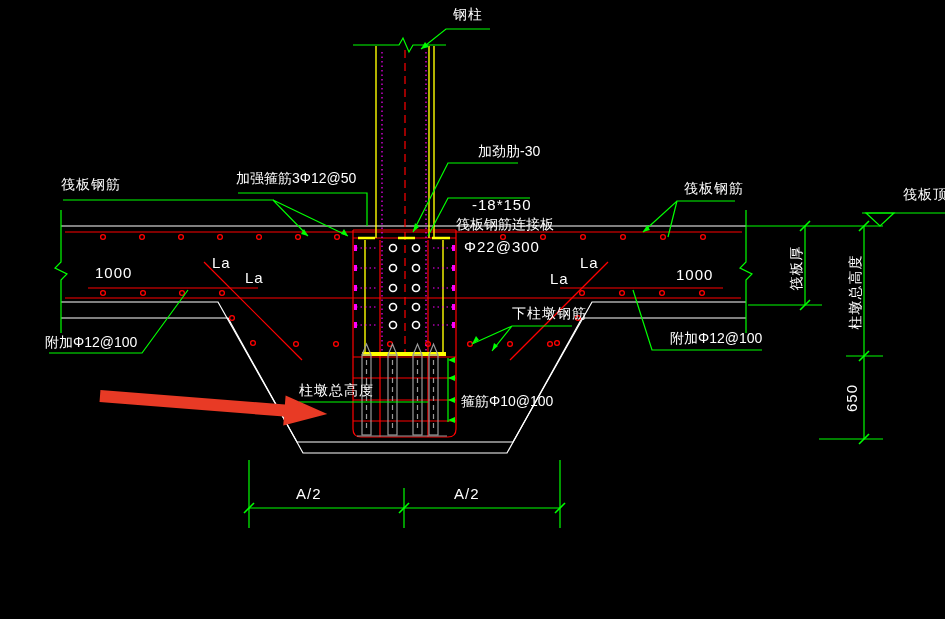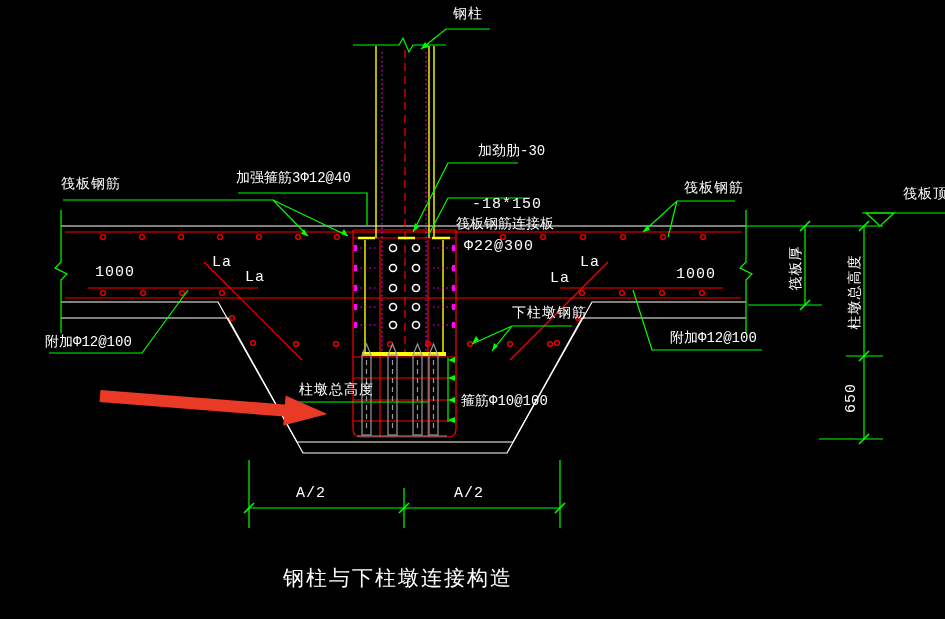--- a/index.html
+++ b/index.html
@@ -1,17 +1,17 @@
 <!DOCTYPE html>
 <html><head>
 <meta charset="utf-8">
 <style>
   html,body{margin:0;padding:0;background:#000;}
   .canvas{position:relative;width:945px;height:619px;background:#000;overflow:hidden;
-          font-family:Liberation Mono, monospace;}
+          font-family:Liberation Sans, sans-serif;}
   .canvas svg{position:absolute;left:0;top:0;}
   .lbl{position:absolute;color:#fff;font-size:14px;line-height:1.1;white-space:nowrap;z-index:5;}
   .num{font-size:15px;letter-spacing:1px;}
   .vert{transform:translate(-50%,-50%) rotate(-90deg);transform-origin:center;}
   .title{font-size:21px;letter-spacing:2px;}
   .cjk{letter-spacing:1px;}
 </style>
 </head>
 <body>
 
@@ -219,35 +219,34 @@
   <g transform="translate(100,396) rotate(4.5)">
     <polygon points="0,-6 185,-6 185,-15 228,0 185,15 185,6 0,6" fill="#e83a25" stroke="none"></polygon>
   </g>
 </svg>
 
   <div class="lbl cjk" style="left:453px;top:7px;">钢柱</div>
   <div class="lbl" style="left:478px;top:144px;">加劲肋-30</div>
   <div class="lbl" style="left:456px;top:173px;margin-top:44px;">筏板钢筋连接板</div>
   <div class="lbl num" style="left:472px;top:197px;">-18*150</div>
   <div class="lbl num" style="left:464px;top:239px;">Φ22@300</div>
-  <div class="lbl" style="left:236px;top:171px;">加强箍筋3Φ12@40</div>
+  <div class="lbl" style="left:236px;top:171px;">加强箍筋3Φ12@50</div>
   <div class="lbl cjk" style="left:61px;top:177px;">筏板钢筋</div>
   <div class="lbl cjk" style="left:684px;top:181px;">筏板钢筋</div>
   <div class="lbl cjk" style="left:903px;top:187px;">筏板顶</div>
   <div class="lbl cjk vert" style="left:797px;top:268px;">筏板厚</div>
   <div class="lbl cjk vert" style="left:856px;top:292px;">柱墩总高度</div>
   <div class="lbl num vert" style="left:852px;top:398px;">650</div>
   <div class="lbl num" style="left:95px;top:265px;">1000</div>
   <div class="lbl num" style="left:676px;top:267px;">1000</div>
   <div class="lbl num" style="left:212px;top:255px;">La</div>
   <div class="lbl num" style="left:245px;top:270px;">La</div>
   <div class="lbl num" style="left:580px;top:255px;">La</div>
   <div class="lbl num" style="left:550px;top:271px;">La</div>
   <div class="lbl" style="left:45px;top:335px;">附加Φ12@100</div>
   <div class="lbl" style="left:670px;top:331px;">附加Φ12@100</div>
   <div class="lbl cjk" style="left:512px;top:306px;">下柱墩钢筋</div>
   <div class="lbl cjk" style="left:299px;top:383px;">柱墩总高度</div>
   <div class="lbl" style="left:461px;top:382px;margin-top:12px;">箍筋Φ10@100</div>
   <div class="lbl num" style="left:296px;top:486px;">A/2</div>
   <div class="lbl num" style="left:454px;top:486px;">A/2</div>
-  <div class="lbl title" style="left:283px;top:568px;">钢柱与下柱墩连接构造</div>
 
 </div>
 
 </body></html>

